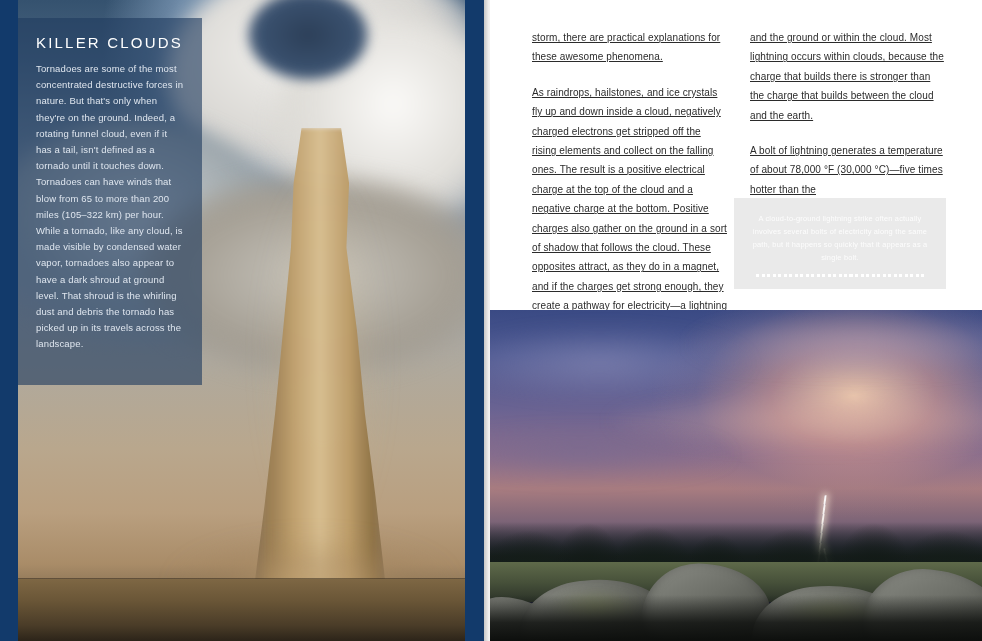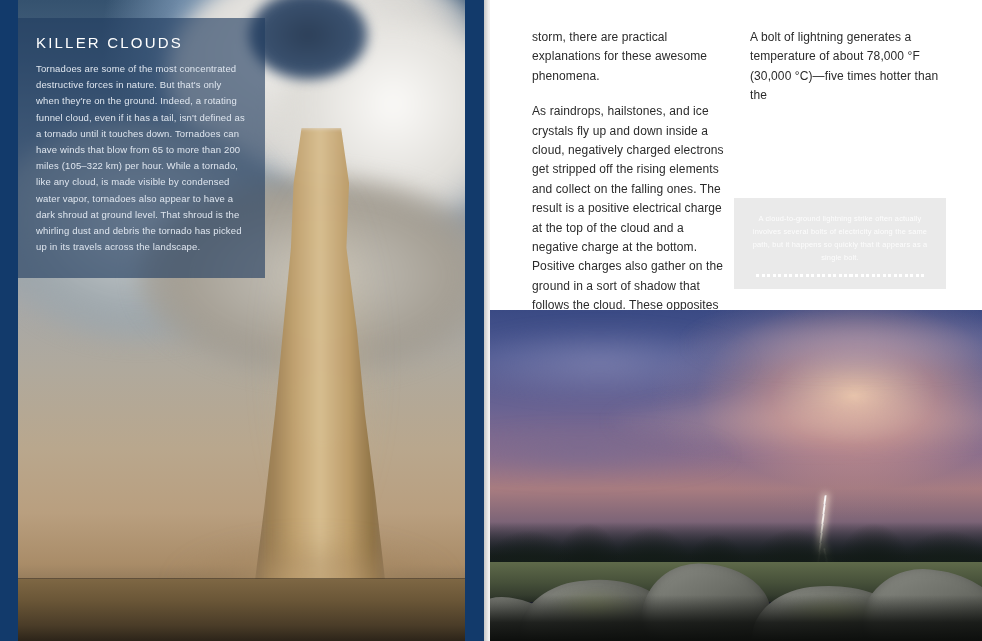--- a/index.html
+++ b/index.html
@@ -105,22 +105,22 @@
   .horizon-line {
     position: absolute;
     left: 0; bottom: 58px; width: 100%; height: 5px;
     background: linear-gradient(to bottom, rgba(40,32,22,0.55), rgba(40,32,22,0));
   }
 
   
   .left-caption {
     position: absolute;
     left: 18px; top: 18px;
-    width: 247px;
-    padding: 14px 18px 23px 18px;
+    width: 184px;
+    padding: 14px 18px 32px 18px;
     background: rgba(33,60,96,0.62);
     box-sizing: border-box;
   }
   .left-title {
     color: #ffffff;
     font-size: 15px;
     letter-spacing: 2.2px;
     margin: 2px 0 10px 0;
     font-weight: normal;
   }
@@ -145,23 +145,24 @@
     width: 414px;
     display: flex;
     gap: 22px;
   }
   .col {
     width: 196px;
   }
   .col p {
     margin: 0 0 16px 0;
     color: #2b2b2b;
-    font-size: 12px;
+    font-size: 10px;
     line-height: 19.4px;
     letter-spacing: 0.1px;
+    text-decoration: underline;
   }
 
   
   .lightning-photo {
     position: absolute;
     left: 0; top: 310px;
     width: 492px; height: 331px;
     overflow: hidden;
     background: #17202e;
   }
@@ -316,20 +317,21 @@
   <div class="gutter"></div>
 
   <div class="page-right">
 
     <div class="columns">
       <div class="col">
         <p>storm, there are practical explanations for these awesome phenomena.</p>
         <p>As raindrops, hailstones, and ice crystals fly up and down inside a cloud, negatively charged electrons get stripped off the rising elements and collect on the falling ones. The result is a positive electrical charge at the top of the cloud and a negative charge at the bottom. Positive charges also gather on the ground in a sort of shadow that follows the cloud. These opposites attract, as they do in a magnet, and if the charges get strong enough, they create a pathway for electricity—a lightning bolt, either between the cloud</p>
       </div>
       <div class="col">
+        <p>and the ground or within the cloud. Most lightning occurs within clouds, because the charge that builds there is stronger than the charge that builds between the cloud and the earth.</p>
         <p>A bolt of lightning generates a temperature of about 78,000 °F (30,000 °C)—five times hotter than the</p>
       </div>
     </div>
 
     <div class="lightning-photo">
       <div class="dusk-sky"></div>
       <div class="cloud-band cb1"></div>
       <div class="cloud-band cb2"></div>
       <div class="cloud-band cb3"></div>
       <div class="cloud-band cb4"></div>

